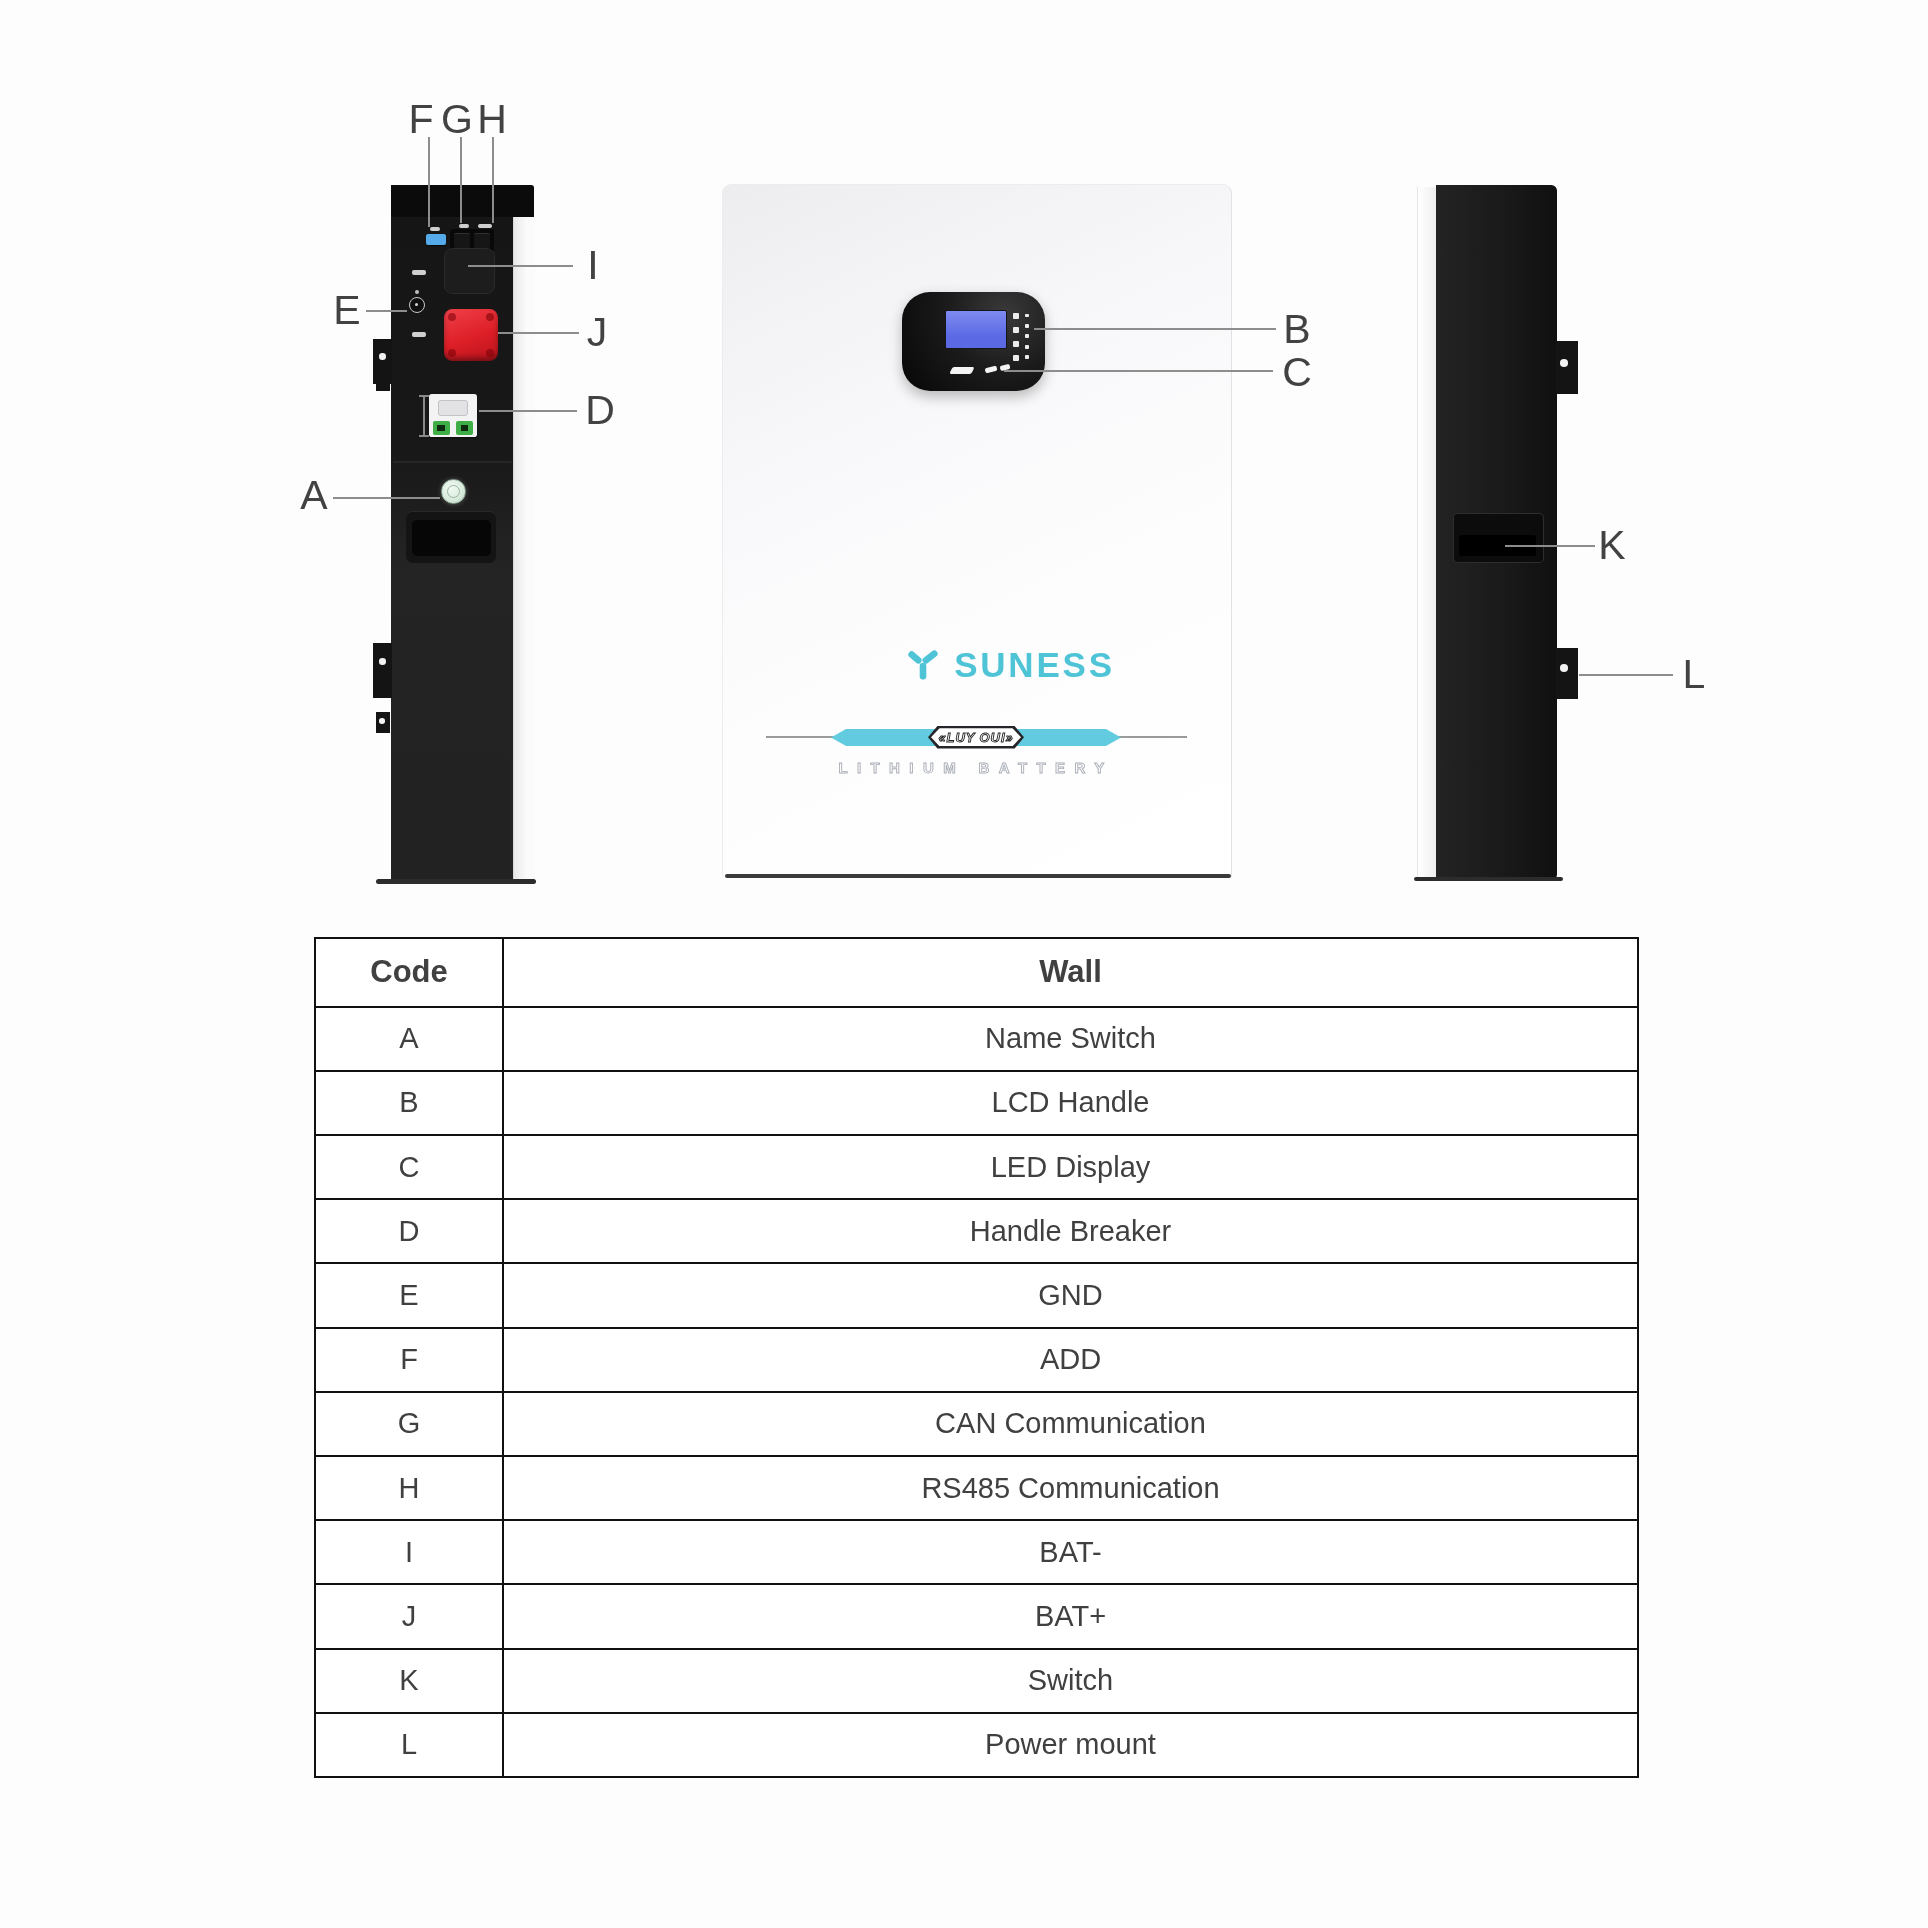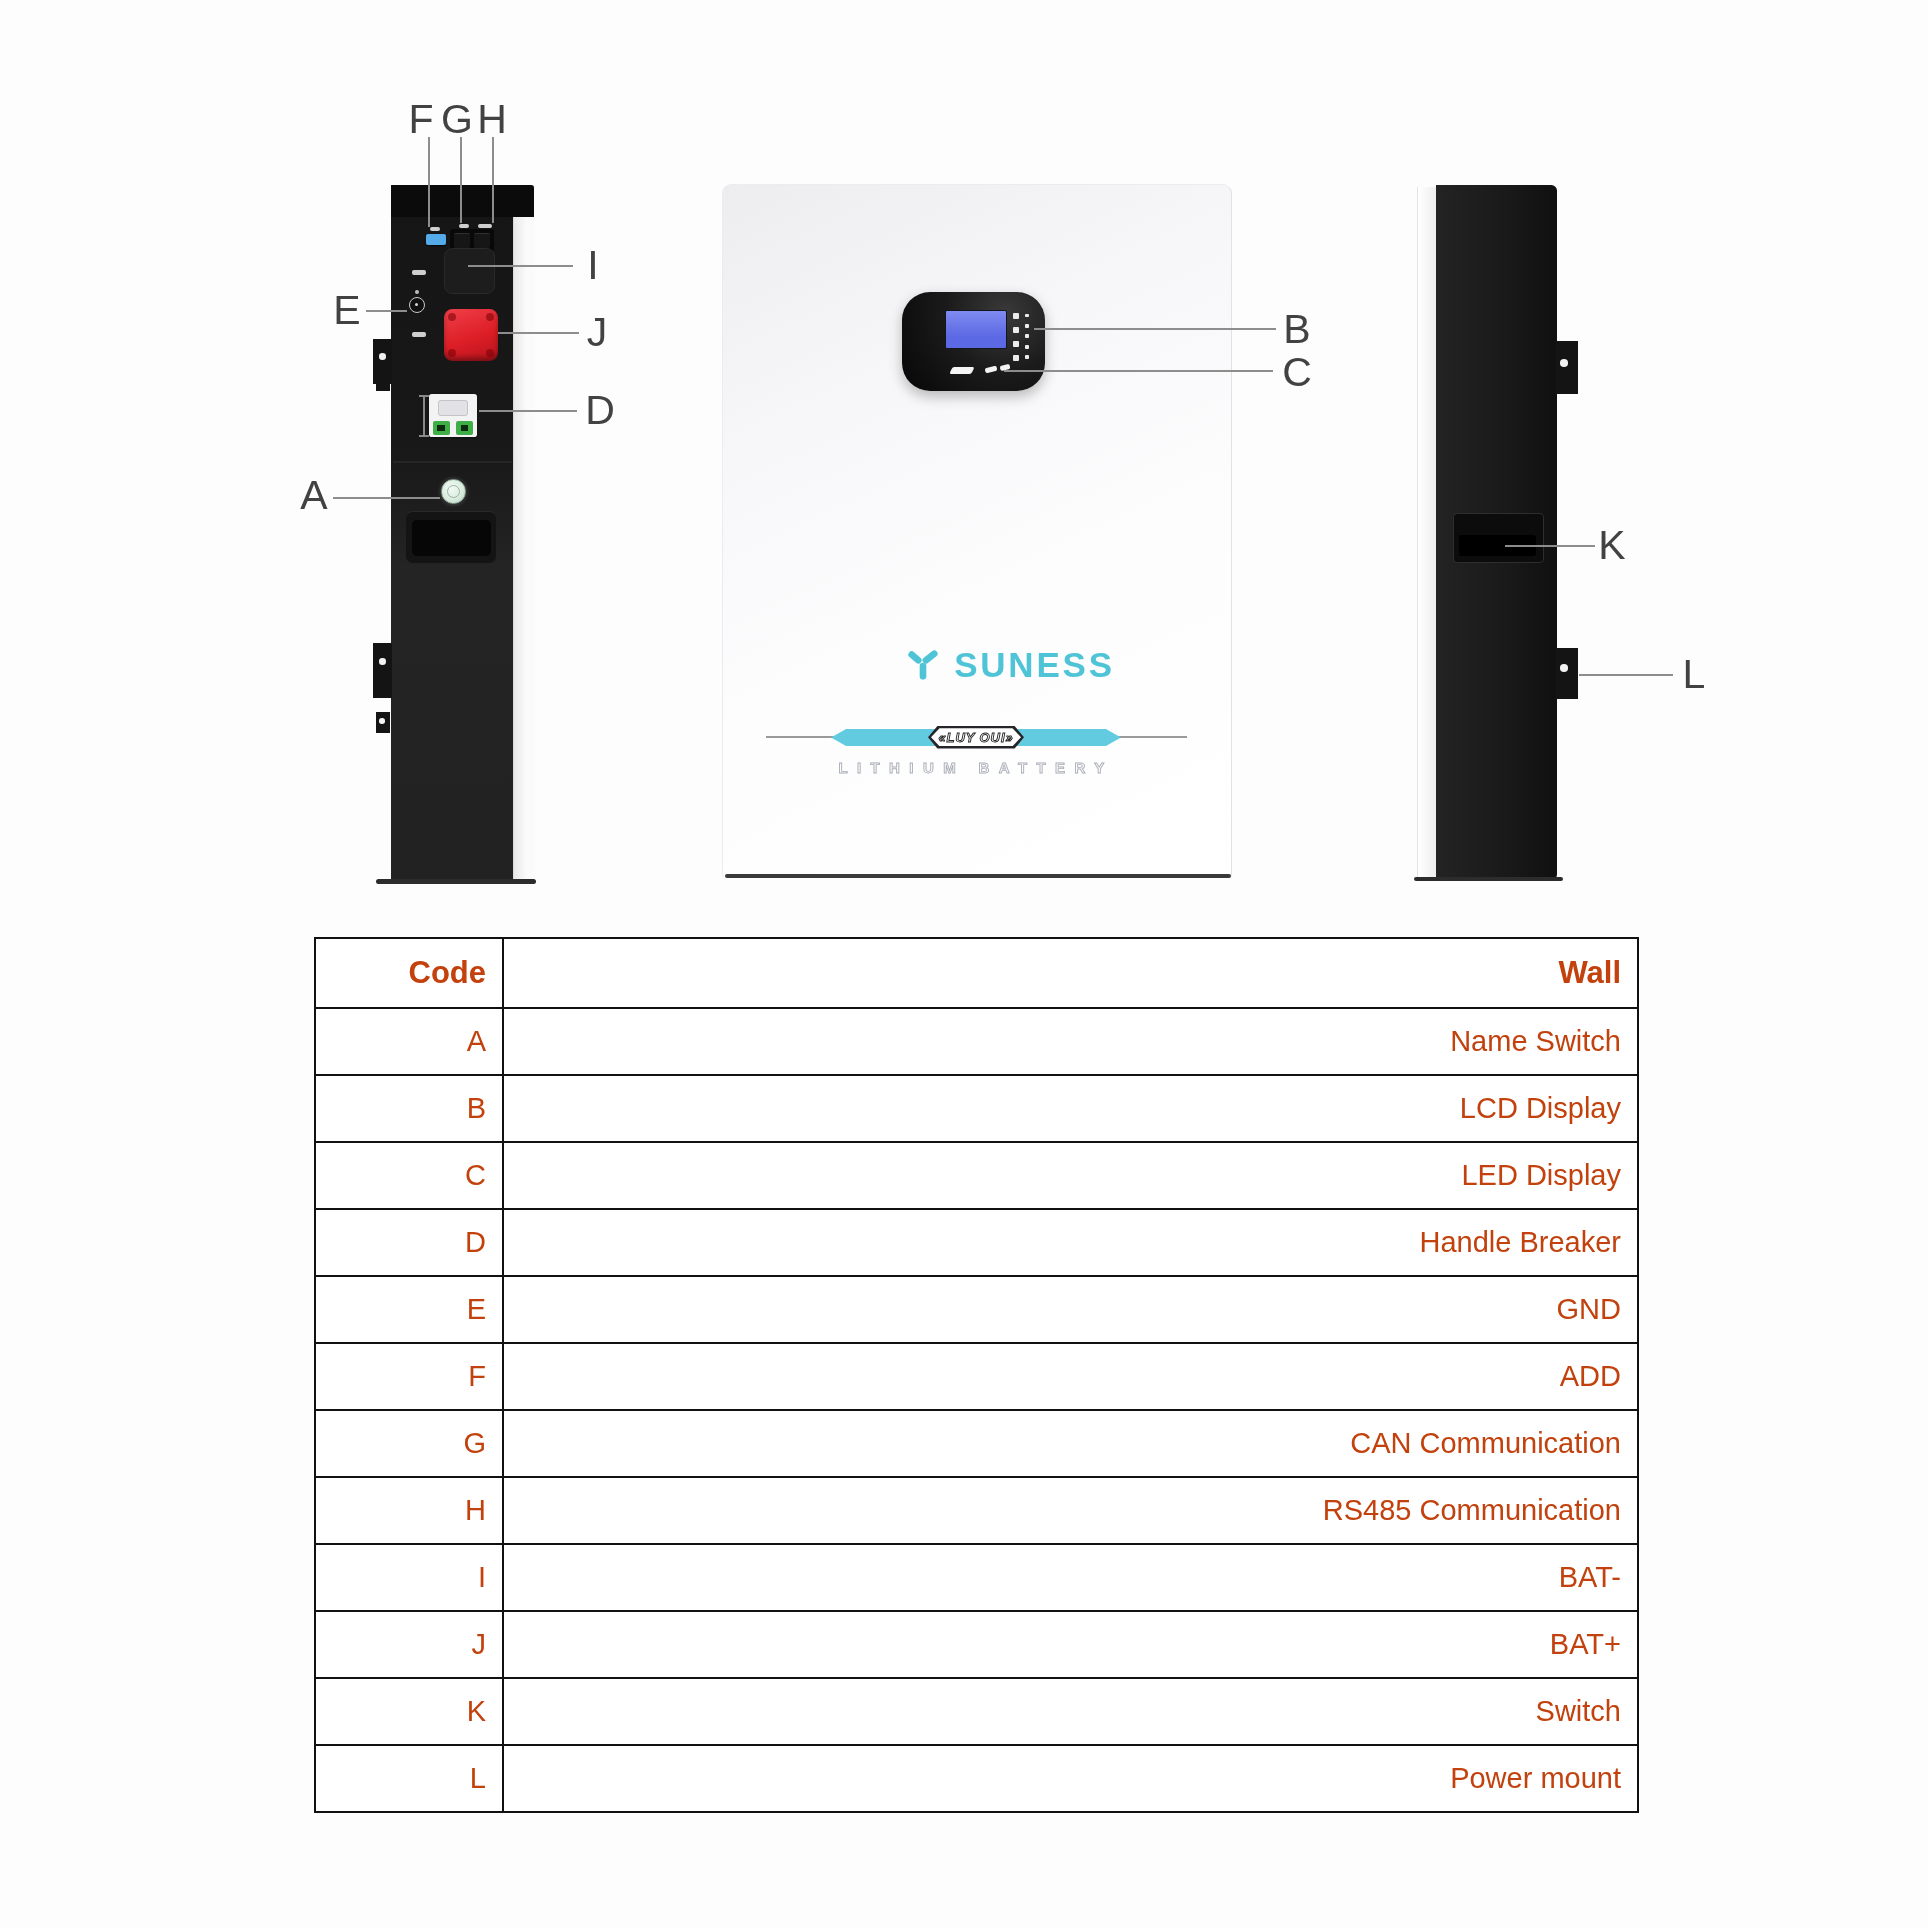--- a/index.html
+++ b/index.html
@@ -90,22 +90,22 @@
         background:linear-gradient(90deg,#ffffff,#eeeeef);border-left:0.9px solid #e4e4e6;}
   .rcol{position:absolute;left:1436px;top:185px;width:121px;height:695px;border-radius:0 5.6px 5.6px 0;
         background:linear-gradient(90deg,#232323 0%,#1a1a1a 55%,#101010 100%);}
   .handle-r{position:absolute;left:1453px;top:513px;width:89px;height:48px;border-radius:4.7px;
         background:#0c0c0c;border:0.9px solid rgba(255,255,255,.14);}
   .handle-r::after{content:"";position:absolute;left:4.7px;top:21px;width:77px;height:21px;background:#000;border-radius:2.8px;}
 
   
   .ptable{position:absolute;left:314px;top:937px;width:1325px;height:841px;border-collapse:collapse;
         table-layout:fixed;background:#fff;}
-  .ptable td{border:2.8px solid #111;text-align:right;vertical-align:middle;color:#c2410c;
-        font-size:29px;padding:16px;}
+  .ptable td{border:2.8px solid #111;text-align:center;vertical-align:middle;color:#404040;
+        font-size:29px;padding:4px;}
   .ptable .hdr td{font-weight:bold;font-size:31px;}
   .ptable col.c1{width:188px;}
 </style>
 </head>
 <body>
 
 <div class="canvas">
 
   <div>
     <div class="lcol"></div>
@@ -242,21 +242,21 @@
         <tr class="hdr">
       <td>Code</td>
       <td>Wall</td>
     </tr>
     <tr>
           <td>A</td>
           <td>Name Switch</td>
         </tr>
     <tr>
           <td>B</td>
-          <td>LCD Display</td>
+          <td>LCD Handle</td>
         </tr>
     <tr>
           <td>C</td>
           <td>LED Display</td>
         </tr>
     <tr>
           <td>D</td>
           <td>Handle Breaker</td>
         </tr>
     <tr>

